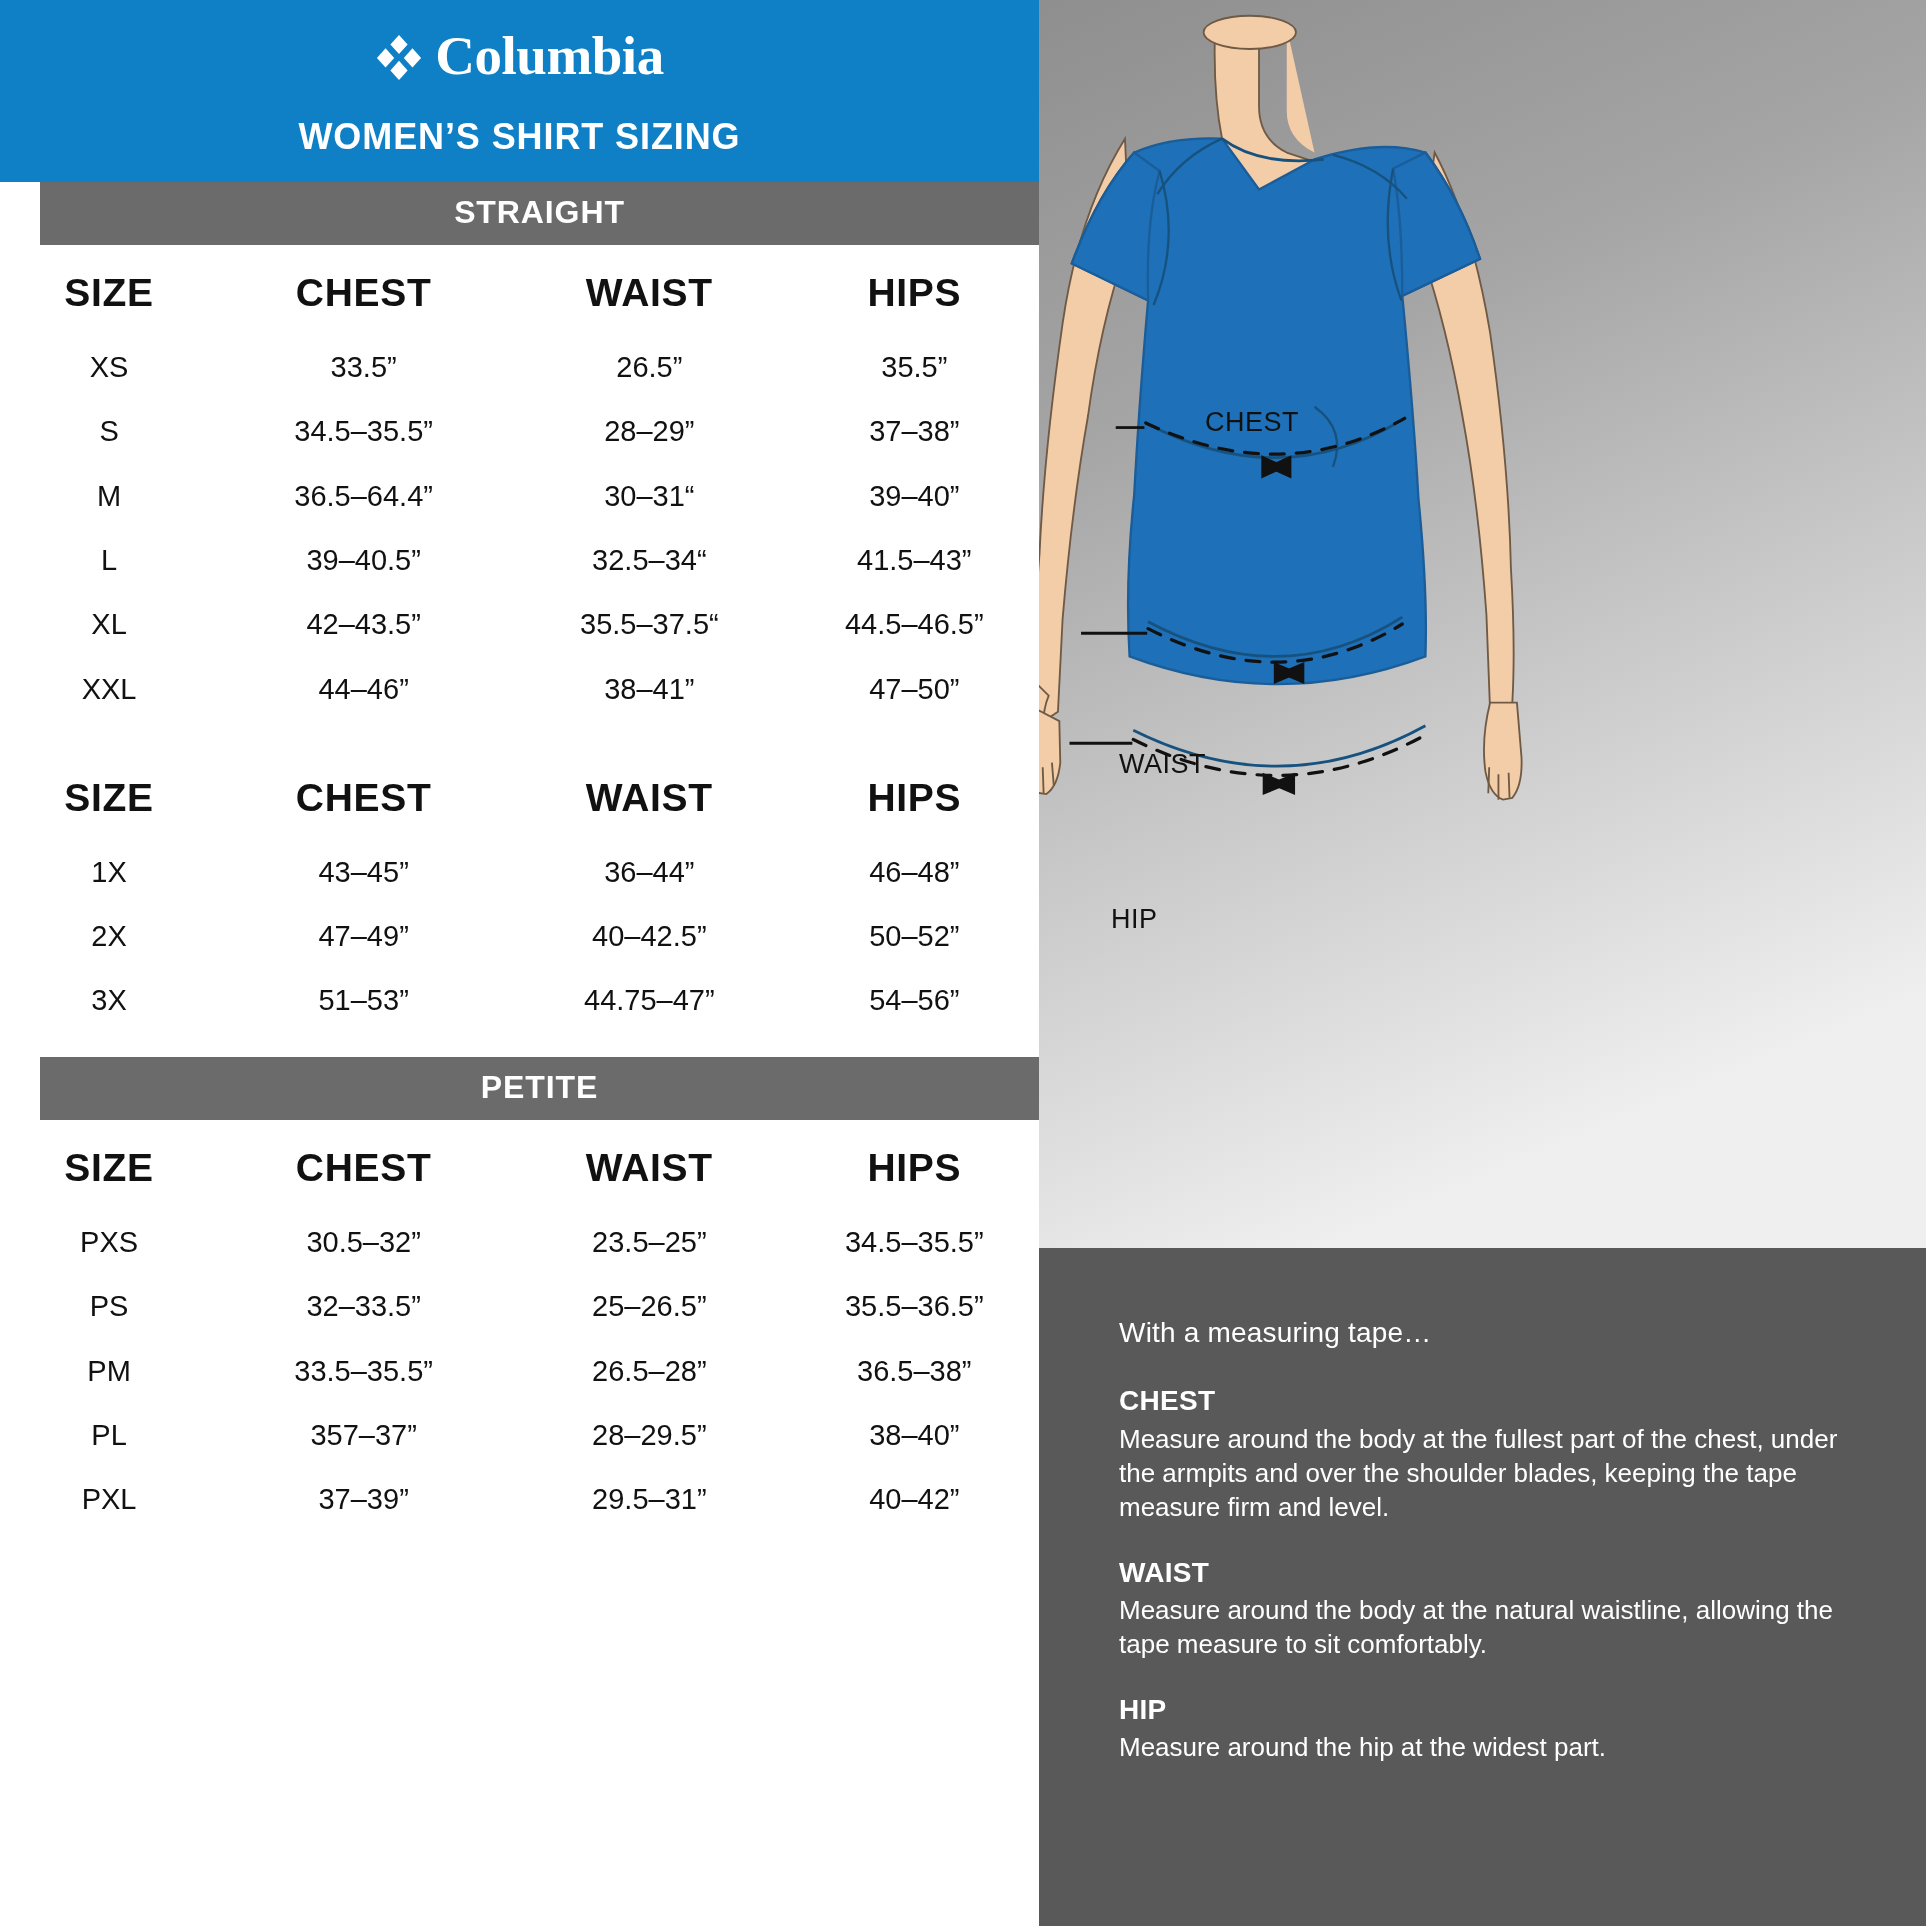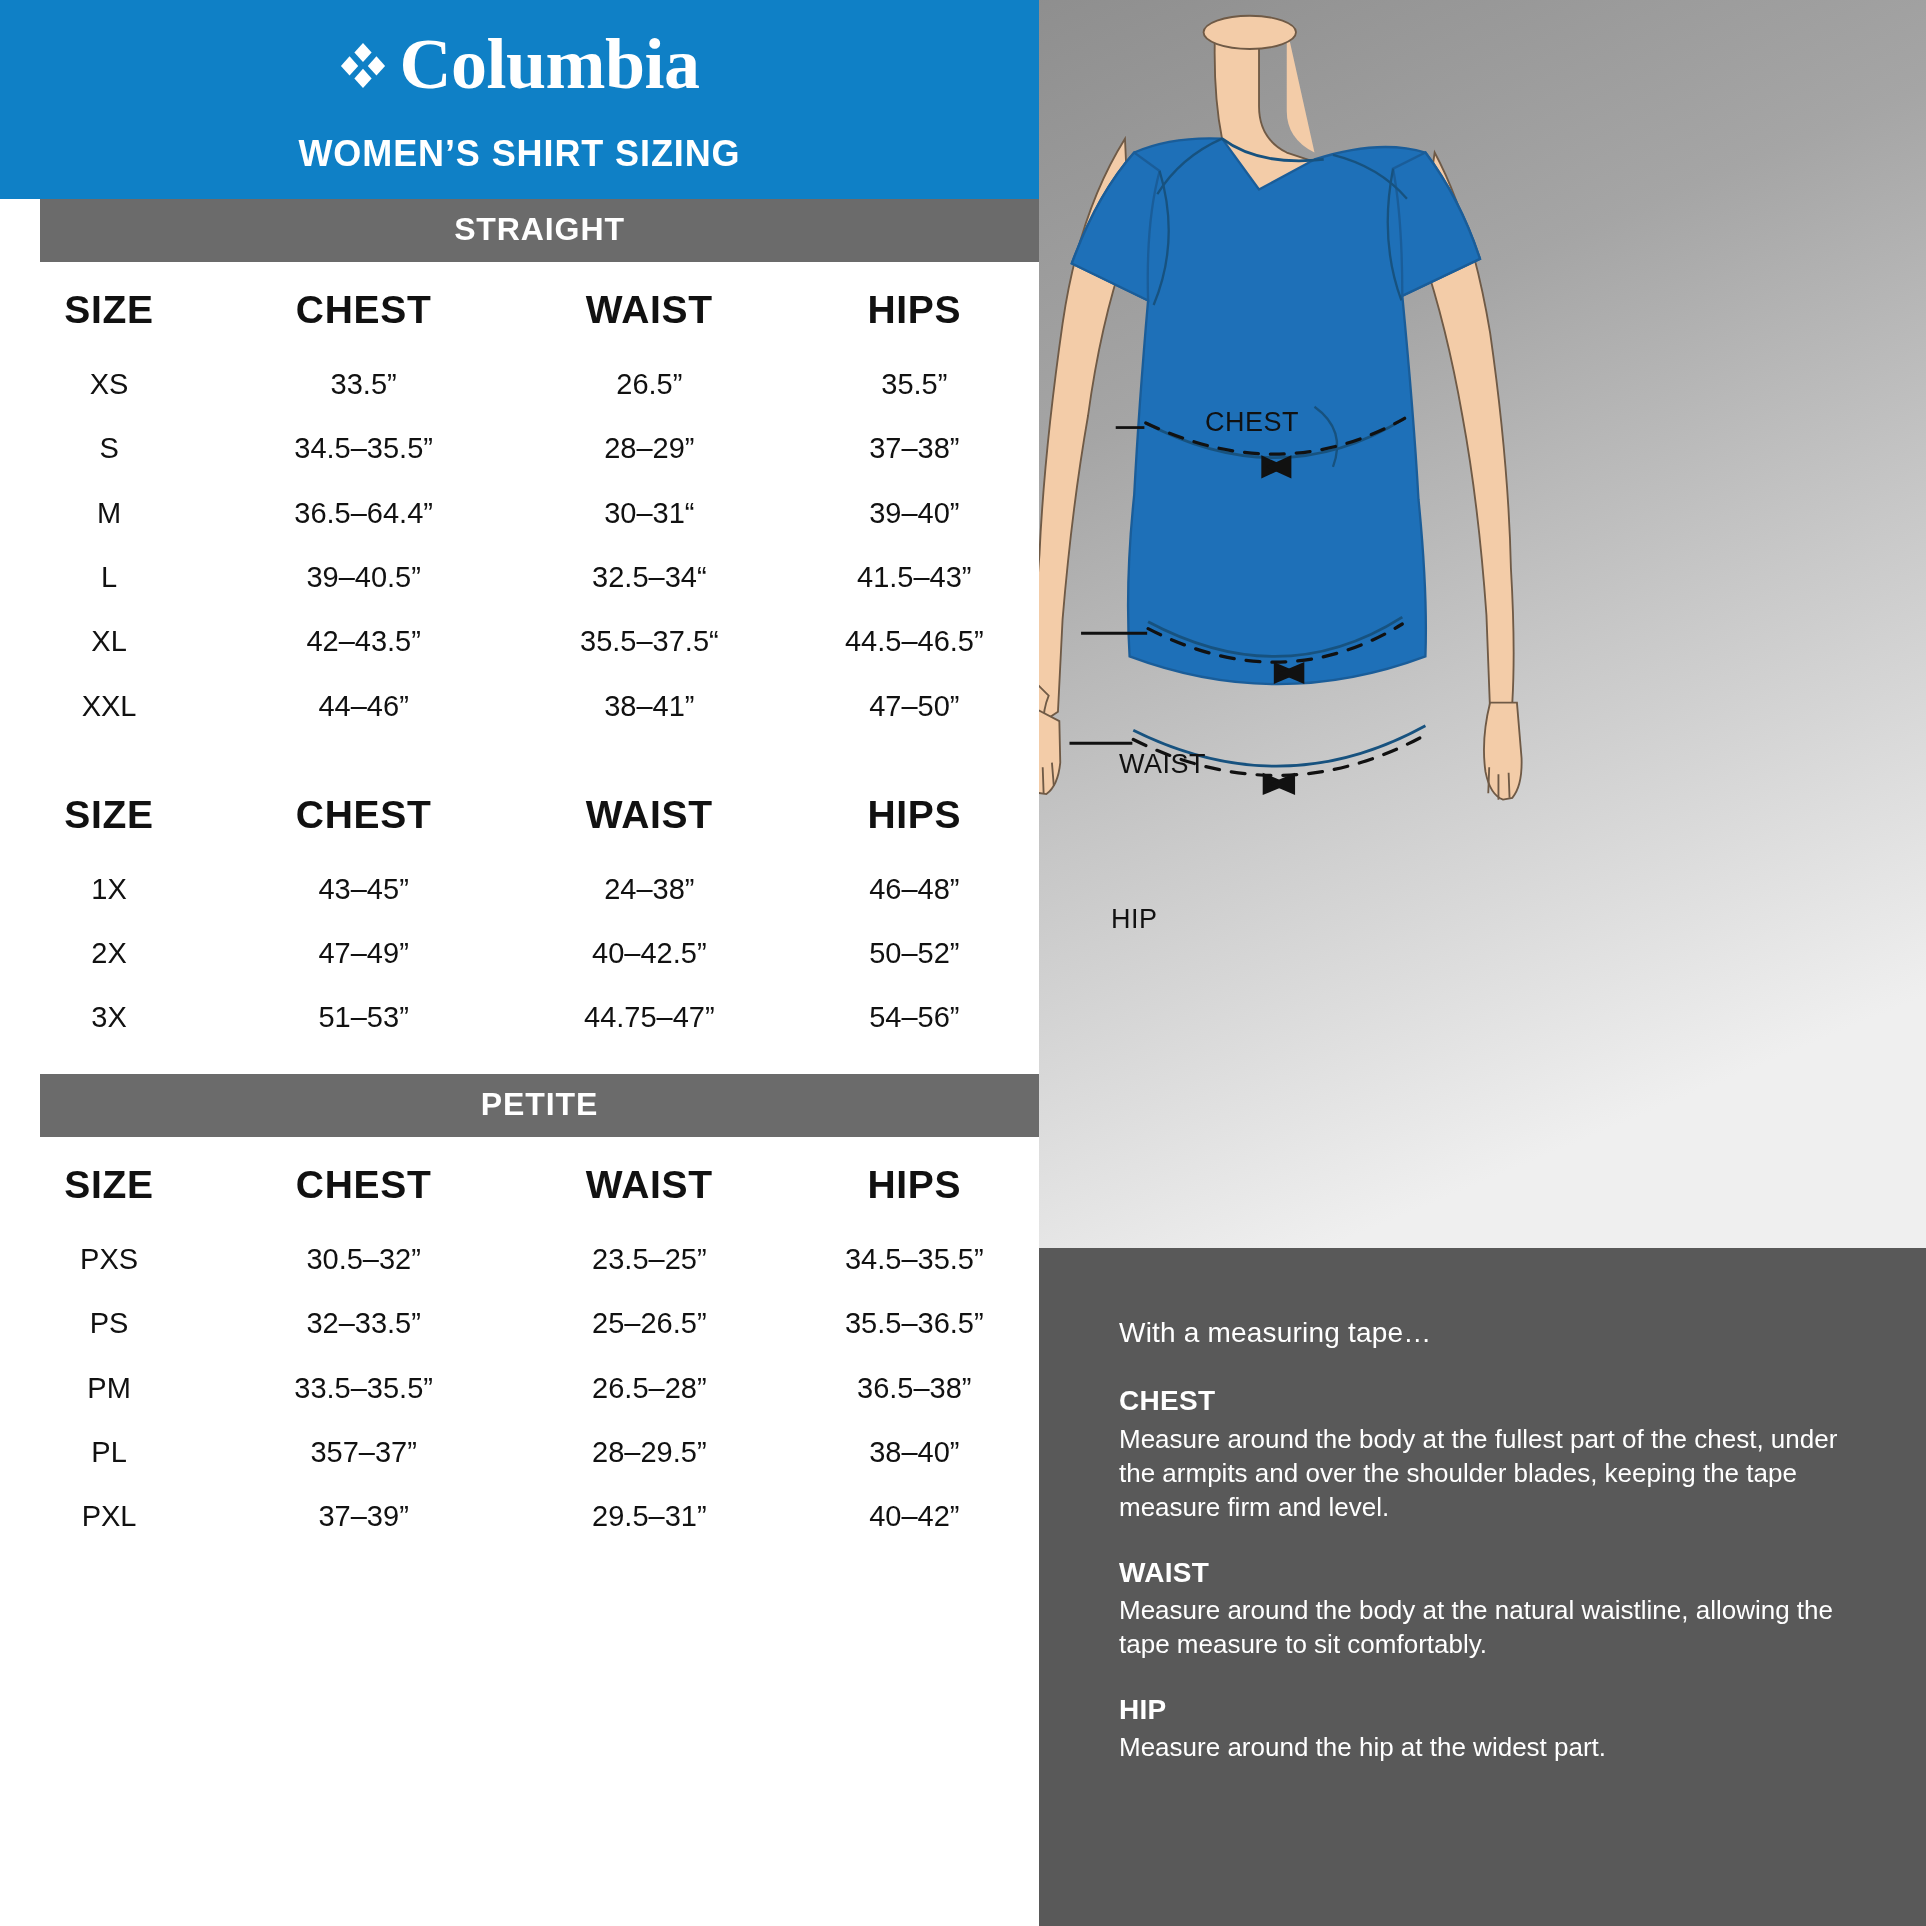--- a/index.html
+++ b/index.html
@@ -83,21 +83,21 @@
     text-align: center;
   }
   .brand-row {
     display: flex;
     align-items: center;
     justify-content: center;
     gap: 12px;
   }
   .brand-name {
     font-family: "Liberation Serif", serif;
-    font-size: 72px;
+    font-size: 55px;
     font-weight: bold;
     letter-spacing: -0.5px;
     line-height: 1;
   }
   .brand-mark { width: 48px; height: 48px; }
   .brand-sub {
     margin-top: 33px;
     font-size: 36px;
     font-weight: bold;
     letter-spacing: 0.9px;
@@ -320,21 +320,21 @@
             <th>SIZE</th>
             <th>CHEST</th>
             <th>WAIST</th>
             <th>HIPS</th>
           </tr>
         </thead>
         <tbody>
           <tr>
             <td>1X</td>
             <td>43–45”</td>
-            <td>24–38”</td>
+            <td>36–44”</td>
             <td>46–48”</td>
           </tr>
           <tr>
             <td>2X</td>
             <td>47–49”</td>
             <td>40–42.5”</td>
             <td>50–52”</td>
           </tr>
           <tr>
             <td>3X</td>

